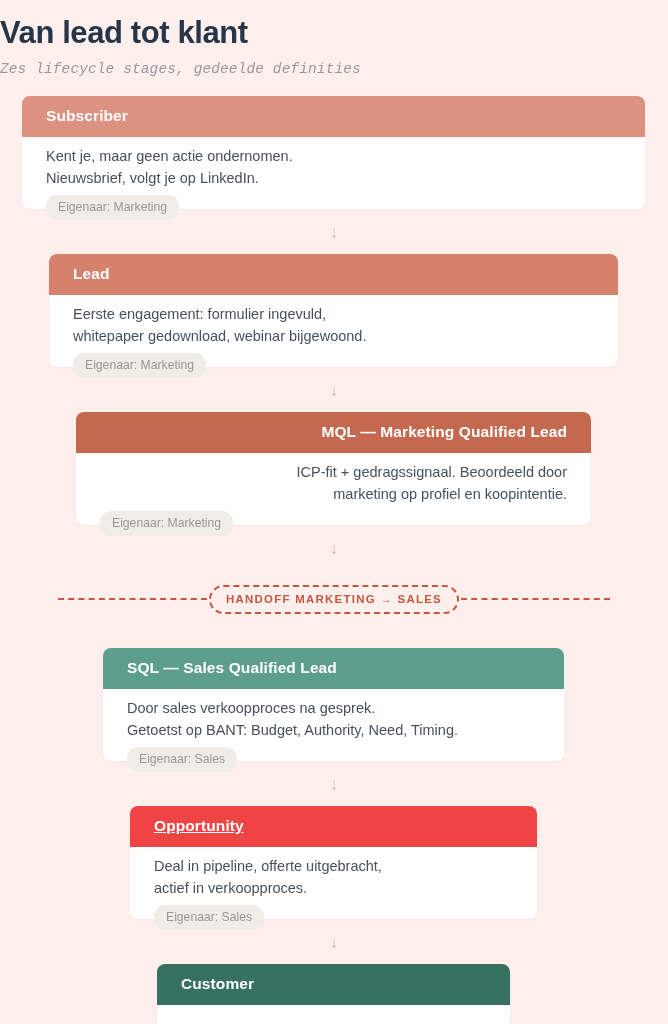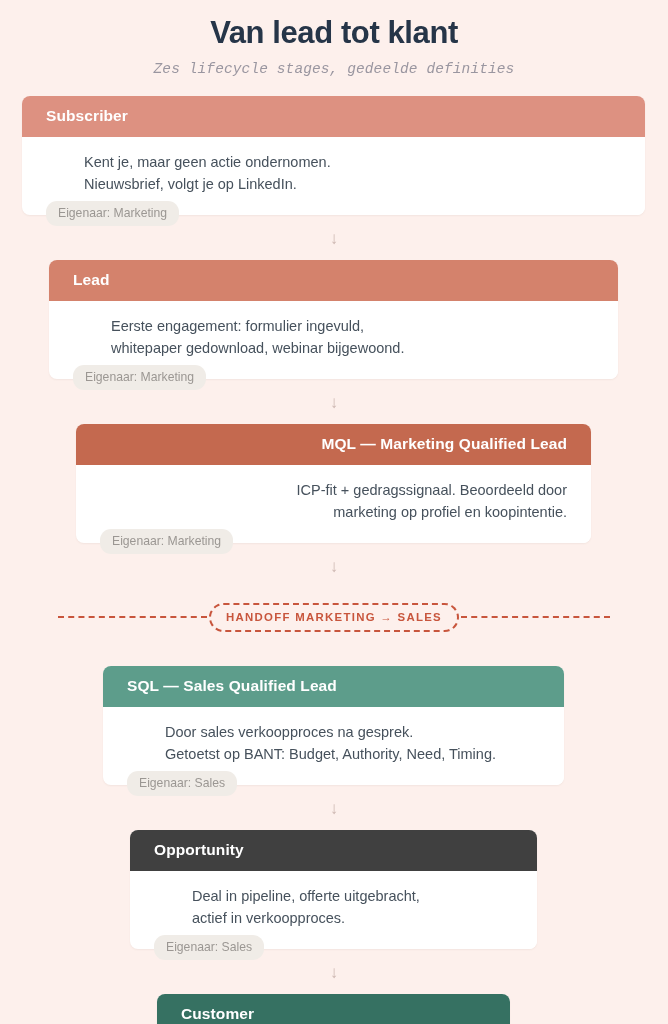--- a/index.html
+++ b/index.html
@@ -16,21 +16,21 @@
   }
   .page {
     width: 668px;
     height: 1024px;
     padding: 0;
     position: relative;
   }
 
   
   .header {
-    text-align: center;
+    text-align: left;
     padding-top: 14px;
   }
   .title {
     font-size: 31px;
     font-weight: bold;
     color: #263548;
     letter-spacing: -0.4px;
     line-height: 1.25;
   }
   .subtitle {
@@ -62,23 +62,22 @@
     border-radius: 8px 8px 0 0;
     padding: 11px 24px 12px 24px;
     color: #ffffff;
     font-size: 15.5px;
     font-weight: bold;
     letter-spacing: 0.1px;
   }
   .card-body {
     background: #ffffff;
     border-radius: 0 0 8px 8px;
-    padding: 14px 24px 20px 24px;
-    position: relative;
-    margin-left: 38px;
+    padding: 8px 24px 20px 24px;
+    position: relative;
   }
   .card-line {
     font-size: 14.5px;
     color: #46515c;
     line-height: 1.52;
     white-space: nowrap;
   }
 
   
   .owner-badge {
@@ -188,21 +187,21 @@
           <div class="card-body">
             <div class="card-line">Door sales verkoopproces na gesprek.</div>
             <div class="card-line">Getoetst op BANT: Budget, Authority, Need, Timing.</div>
           </div>
           <div class="owner-badge">Eigenaar: Sales</div>
         </div>
       </div>
       <div class="connector">↓</div>
       <div class="stage-wrap" style="margin-left: 130px; margin-right: 131px;">
         <div class="card">
-          <div class="card-header" style="background: #404040;">Opportunity</div>
+          <div class="card-header" style="background: #ef4444; text-decoration: underline;">Opportunity</div>
           <div class="card-body">
             <div class="card-line">Deal in pipeline, offerte uitgebracht,</div>
             <div class="card-line">actief in verkoopproces.</div>
           </div>
           <div class="owner-badge">Eigenaar: Sales</div>
         </div>
       </div>
       <div class="connector">↓</div>
       <div class="stage-wrap" style="margin-left: 157px; margin-right: 158px;">
         <div class="card">

